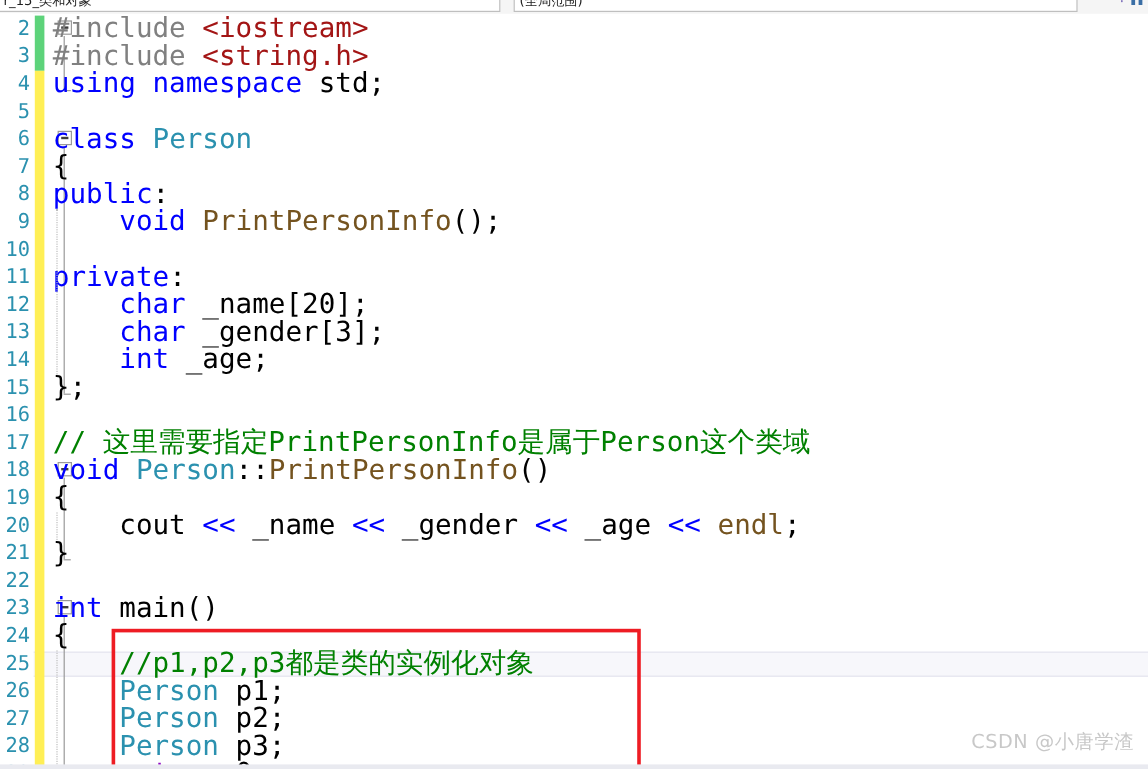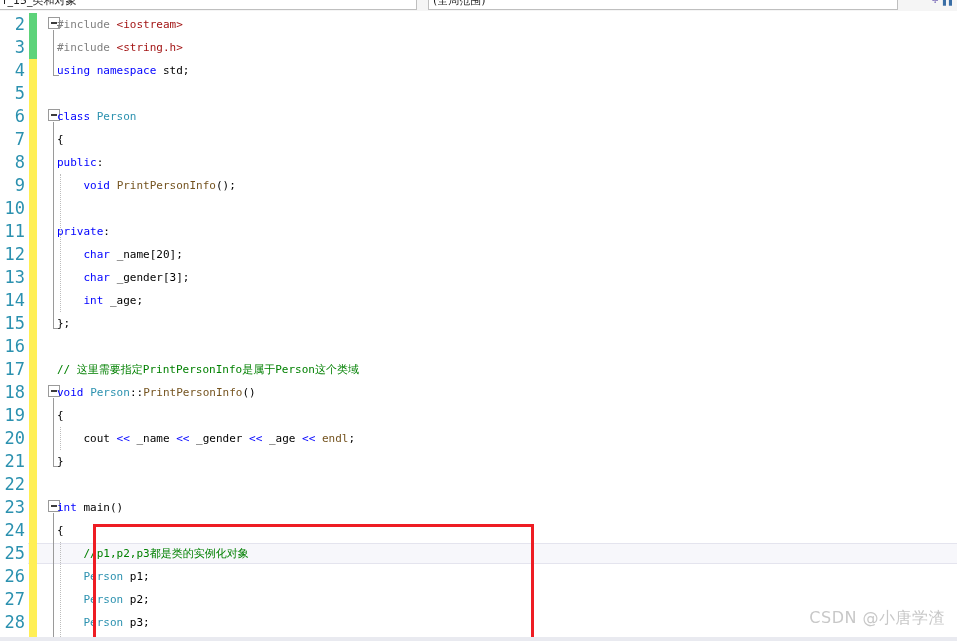--- a/index.html
+++ b/index.html
@@ -72,23 +72,23 @@
     border:1px solid #9a9a9a;background:#ffffff;box-sizing:border-box;
   }
   .foldbox:after{
     content:"";position:absolute;left:2px;top:4px;width:6px;height:2px;background:#3c3c3c;
   }
   .foldline{position:absolute;width:1px;background:#9a9a9a;}
   .foldfoot{position:absolute;height:1px;background:#9a9a9a;}
 
   
   .code{
-    position:absolute;left:57px;top:0;width:897px;height:492px;
+    position:absolute;left:44px;top:0;width:897px;height:492px;
     font-family:"DejaVu Sans Mono","Liberation Mono",monospace;
-    font-size:11px;
+    font-size:23px;
     line-height:23px;
     white-space:pre;
   }
   .cline{height:23px;position:absolute;left:0;white-space:pre;}
 
   
   .indent{
     position:absolute;width:1px;
     border-left:1px dotted #bdbdbd;
   }

